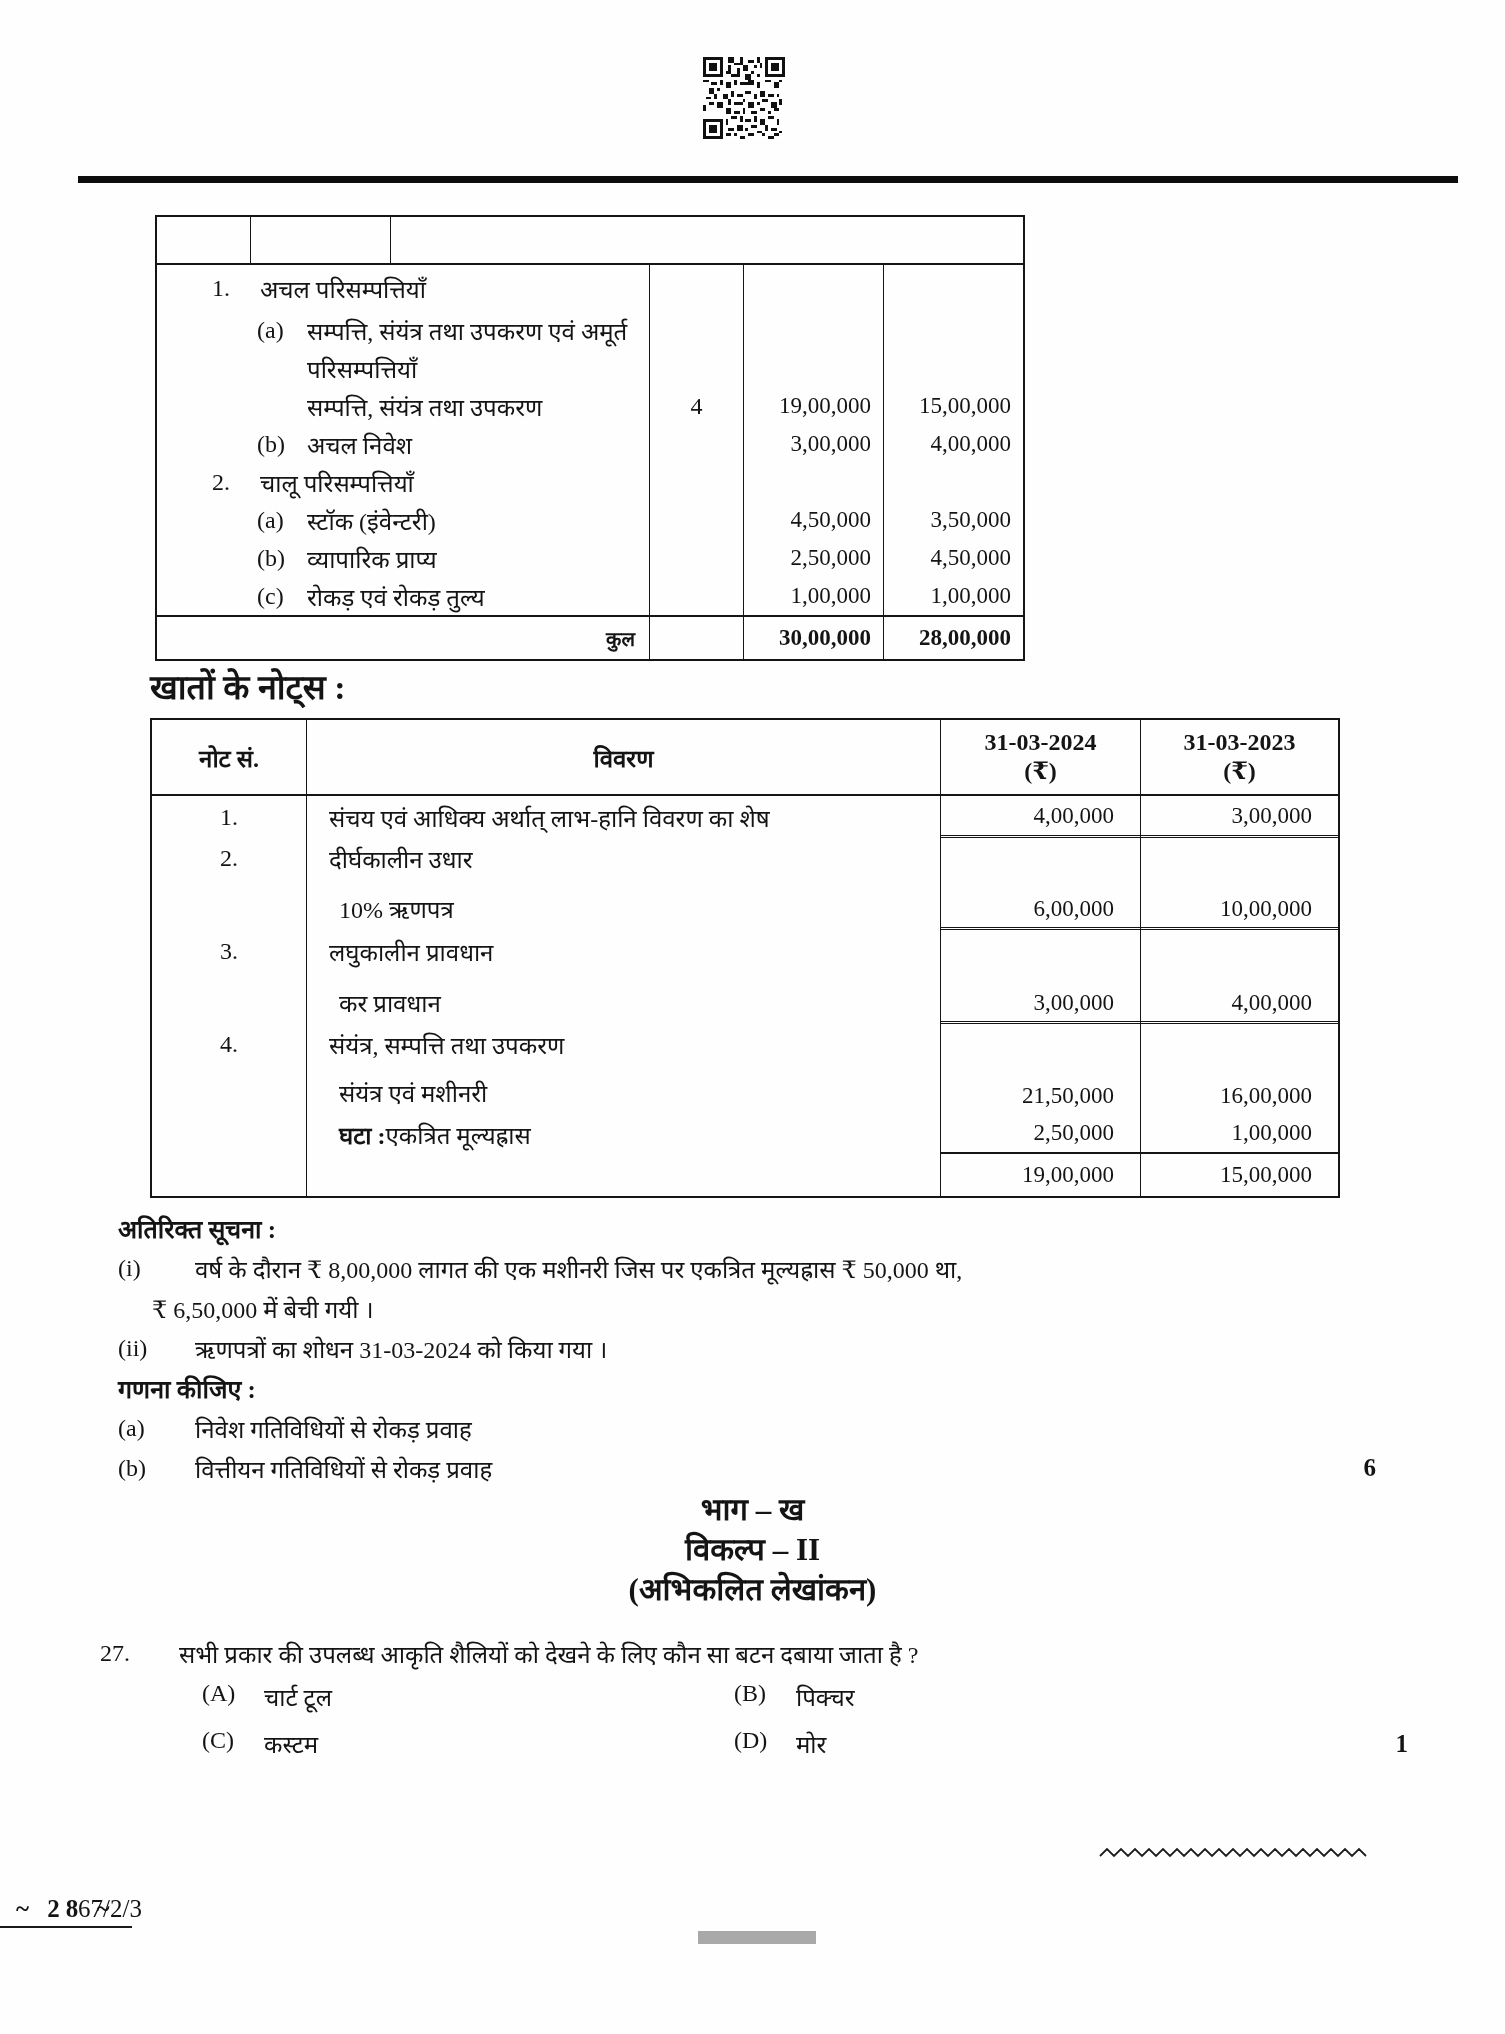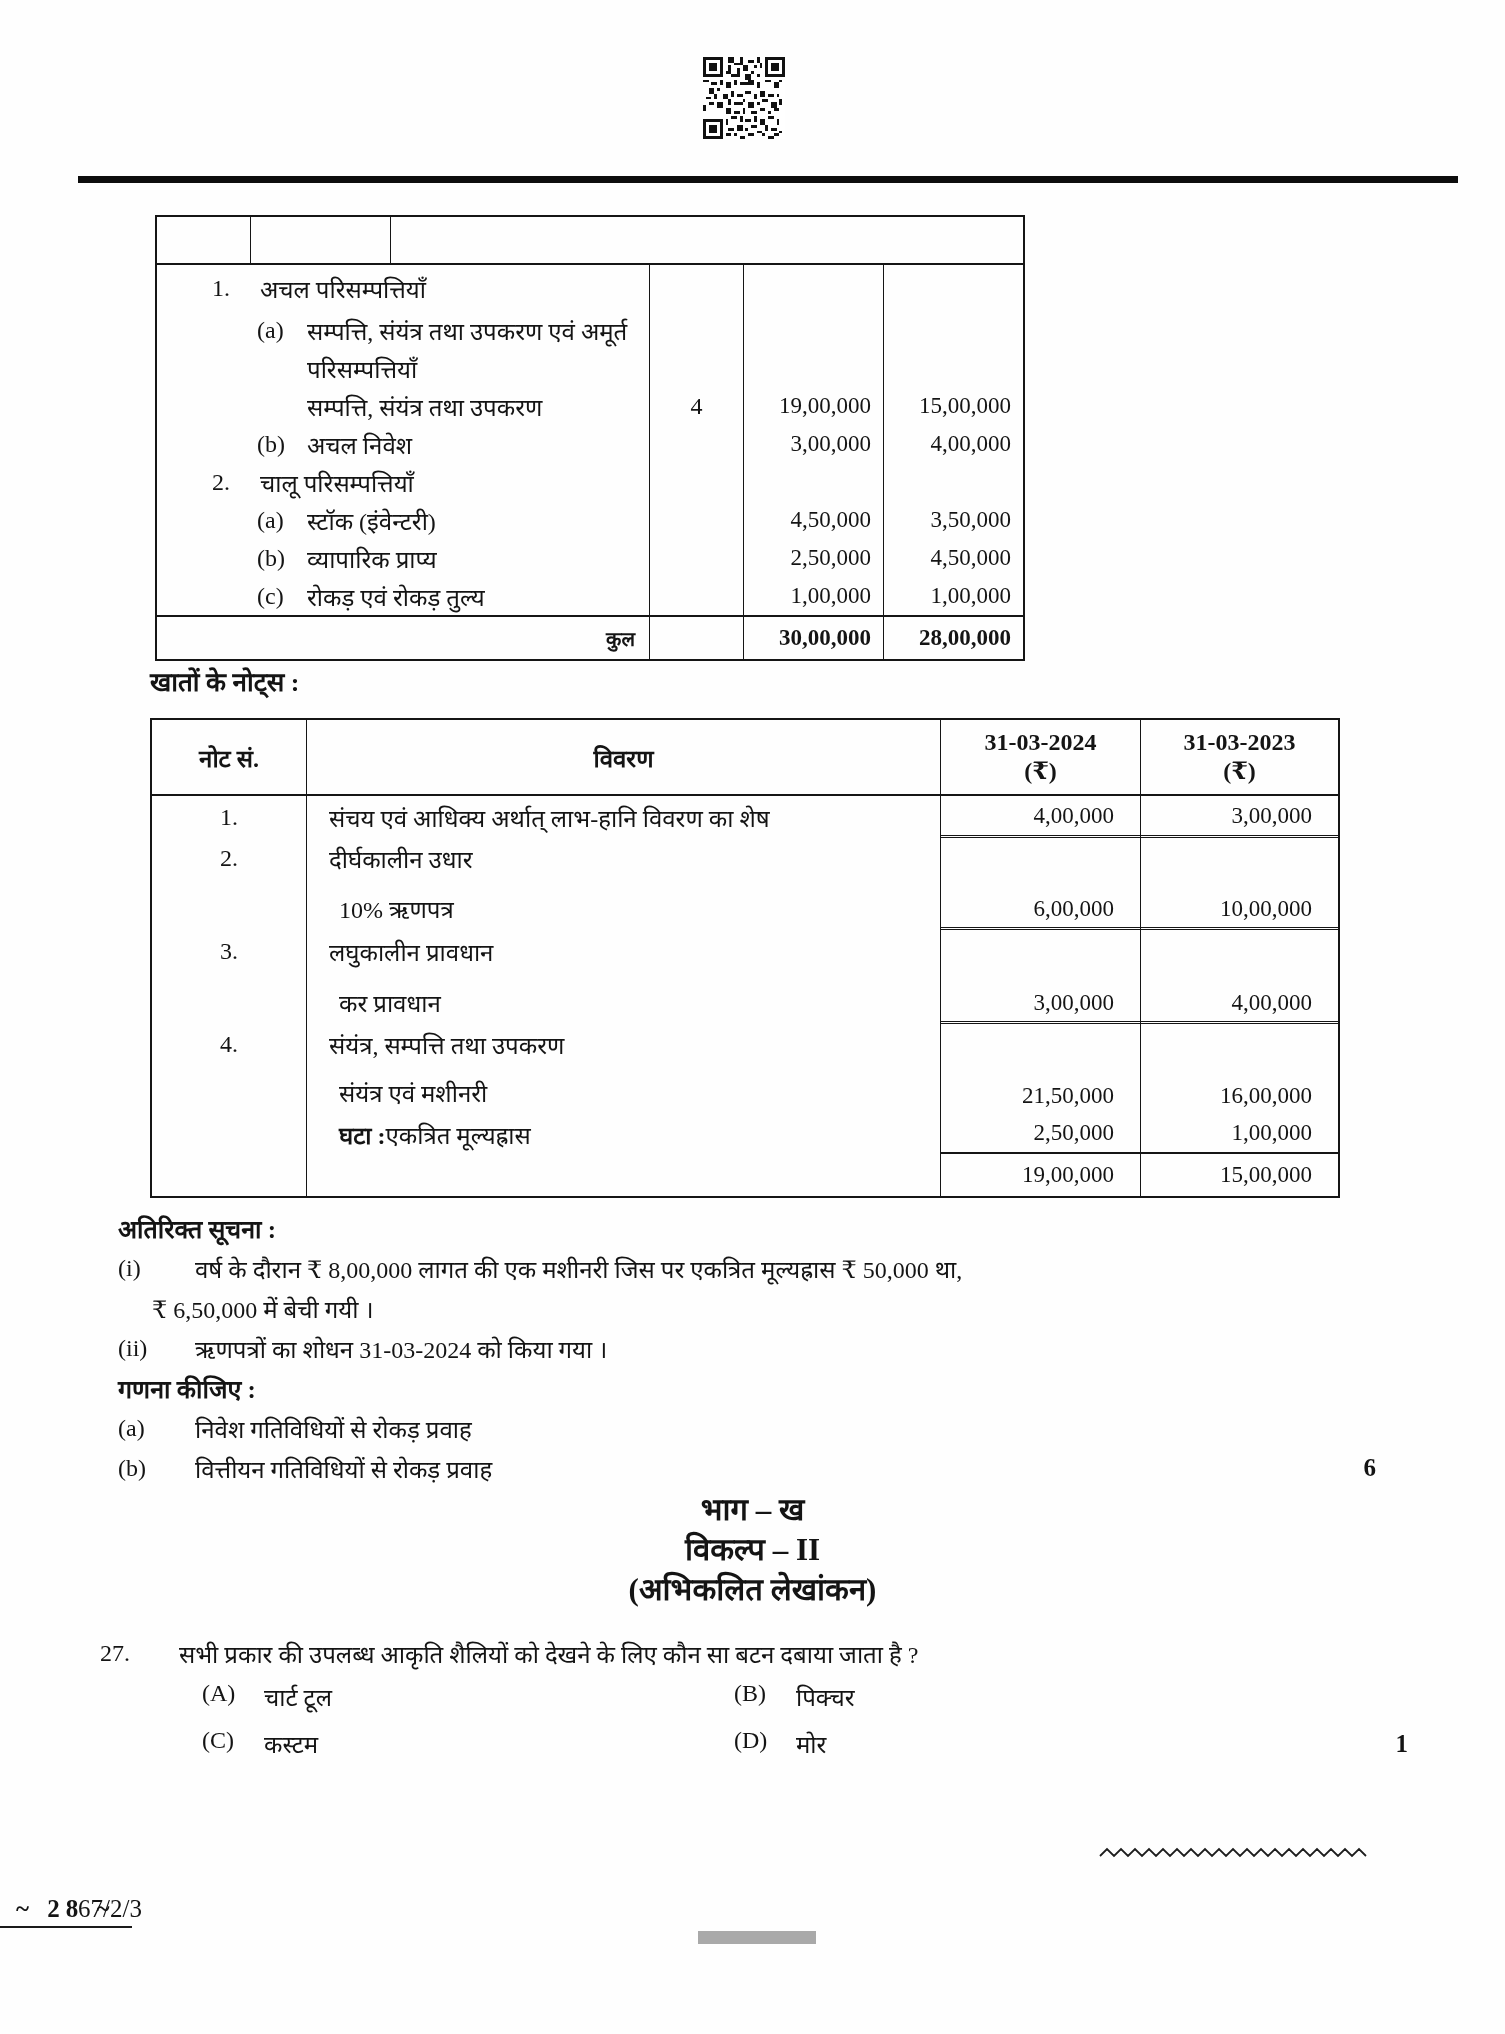--- a/index.html
+++ b/index.html
@@ -31,21 +31,21 @@
   #assets .line.first{height:46px}
   .lv1{padding-left:55px}
   .lv2{padding-left:100px}
   .lv3{padding-left:150px}
   .mk1{display:inline-block;width:48px}
   .mk2{display:inline-block;width:50px}
   #assets .total{height:42px;border-top:2px solid #151515;font-weight:bold}
   #assets .total .a-c1{justify-content:flex-end;padding-right:14px;font-size:20px}
 
   
-  #notes-heading{position:absolute;left:150px;top:663px;font-weight:bold;font-size:26px}
+  #notes-heading{position:absolute;left:150px;top:663px;font-weight:bold;font-size:34px}
 
   
   #notes{position:absolute;left:150px;top:718px;width:1190px;border:2.5px solid #151515;box-sizing:border-box;font-size:24px}
   .n-c1{width:155px;border-right:1.5px solid #151515;justify-content:center}
   .n-c2{width:634px;border-right:1.5px solid #151515;padding-left:22px}
   .n-c3{width:200px;border-right:1.5px solid #151515}
   .n-c4{flex:1}
   #notes .namt{justify-content:flex-end;padding-right:26px;font-size:23px}
   #notes .head{height:74px;border-bottom:2px solid #151515;font-weight:bold;font-size:24px}
   #notes .head .th{flex-direction:column;justify-content:center;padding-left:0}

